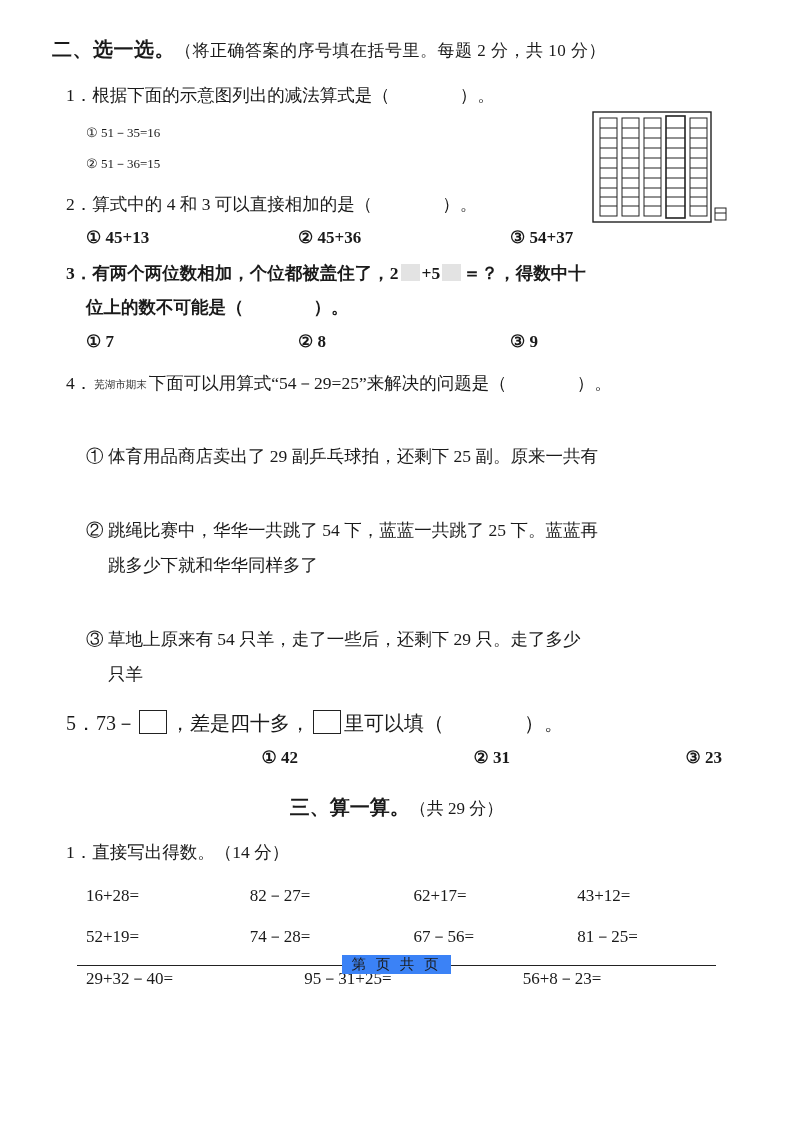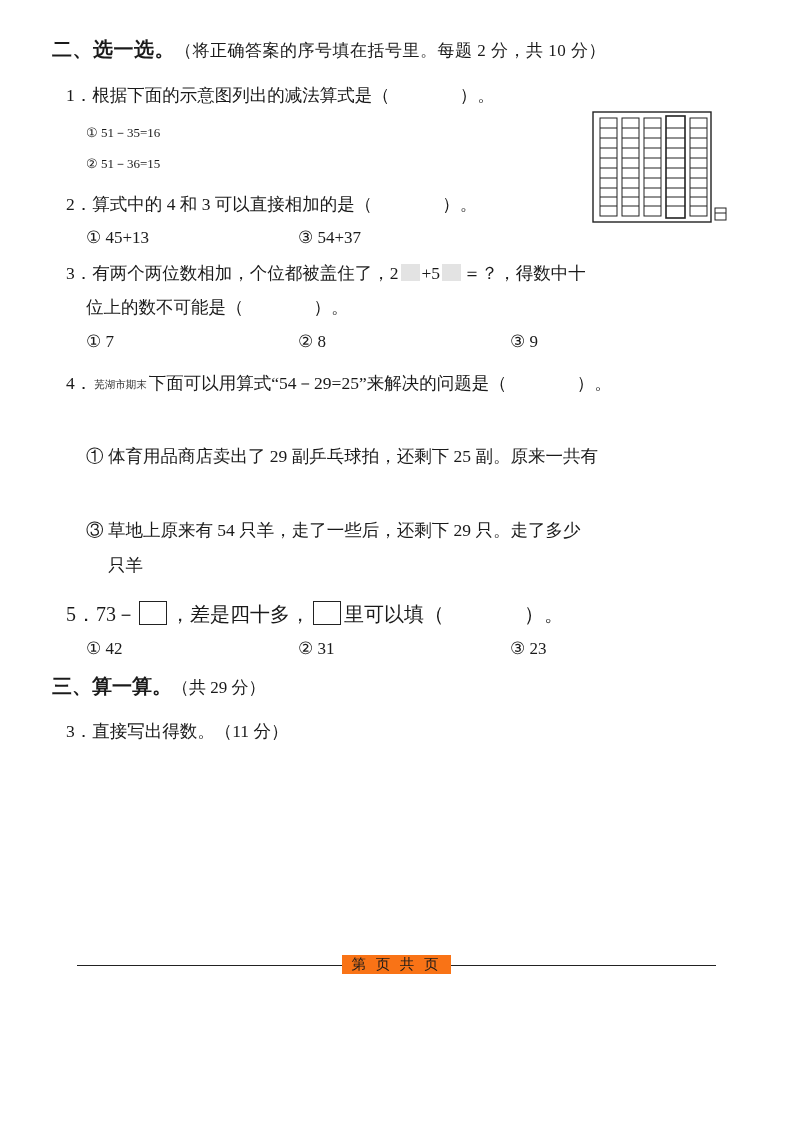--- a/index.html
+++ b/index.html
@@ -34,21 +34,22 @@
     margin: 6px 0 14px 0;
     line-height: 1.5;
   }
   .section-head .note {
     font-weight: normal;
     font-size: 17px;
   }
   .section-head-2 {
     font-size: 20px;
     font-weight: bold;
-    margin: 14px 0 14px 0;
+    margin: 26px 0 14px 0;
+    text-align: center;
   }
   .section-head-2 .note {
     font-weight: normal;
     font-size: 17px;
   }
 
   .q {
     font-size: 17.5px;
     line-height: 1.95;
     margin: 0 0 6px 0;
@@ -62,20 +63,21 @@
     padding-left: 34px;
   }
   .opts {
     display: flex;
     padding-left: 34px;
     font-size: 17px;
     margin: 2px 0 8px 0;
   }
   .opts .opt {
     width: 212px;
+    font-weight: bold;
   }
   .opt-stack {
     padding-left: 34px;
     font-size: 13px;
     line-height: 2.35;
   }
   .sub-opt {
     padding-left: 34px;
     font-size: 17.5px;
     line-height: 2.0;
@@ -151,21 +153,21 @@
   }
   .footer-rule {
     width: 690px;
     margin: 0 auto;
     position: relative;
   }
   .footer-text {
     font-size: 14.5px;
     letter-spacing: 3px;
     display: inline-block;
-    background: #f97316;
+    background: #3b82f6;
     padding: 0 10px;
     position: relative;
     top: 0;
   }
   .hr-left, .hr-right {
     display: inline-block;
     width: 265px;
     border-top: 1px solid #222;
     vertical-align: middle;
   }
@@ -187,61 +189,85 @@
     <div class="opt-stack">
       <div>① 51－35=16</div>
       <div>② 51－36=15</div>
     </div>
 
     <div class="q" style="margin-top:8px;">
       <span class="q-text">2．算式中的 4 和 3 可以直接相加的是（　　　　）。</span>
     </div>
     <div class="opts">
       <div class="opt">① 45+13</div>
+      <div class="opt">② 45+36</div>
       <div class="opt">③ 54+37</div>
     </div>
 
-    <div class="q" style="margin-top:0;">
+    <div class="q" style="margin-top:0;font-weight:bold;">
       <span>3．有两个两位数相加，个位都被盖住了，2</span><span class="grey-box"></span><span>+5</span><span class="grey-box"></span><span>＝？，得数中十</span>
       <span class="q-text indent" style="padding-left:20px;">位上的数不可能是（　　　　）。</span>
     </div>
     <div class="opts">
       <div class="opt">① 7</div>
       <div class="opt">② 8</div>
       <div class="opt">③ 9</div>
     </div>
 
     <div class="q" style="margin-top:14px;">
       <span>4．</span><span class="tag">芜湖市期末</span><span>下面可以用算式“54－29=25”来解决的问题是（　　　　）。</span>
     </div>
     <div class="sub-opt">
       <span>① 体育用品商店卖出了 29 副乒乓球拍，还剩下 25 副。原来一共有</span>
     </div>
     <div class="sub-opt">
+      <span>② 跳绳比赛中，华华一共跳了 54 下，蓝蓝一共跳了 25 下。蓝蓝再</span>
+      <span class="cont">跳多少下就和华华同样多了</span>
+    </div>
+    <div class="sub-opt">
       <span>③ 草地上原来有 54 只羊，走了一些后，还剩下 29 只。走了多少</span>
       <span class="cont">只羊</span>
     </div>
 
     <div class="q" style="margin-top:12px; font-size:20px;">
       <span>5．73－</span><span class="blank-box"></span><span>，差是四十多，</span><span class="blank-box"></span><span>里可以填（　　　　）。</span>
     </div>
-    <div class="opts" style="margin-top:-2px;">
+    <div class="opts" style="margin-top:-2px;text-align:right;">
       <div class="opt">① 42</div>
       <div class="opt">② 31</div>
       <div class="opt">③ 23</div>
     </div>
 
     <div class="section-head-2">
       <span>三、算一算。</span><span class="note">（共 29 分）</span>
     </div>
 
     <div class="q">
-      <span class="q-text">3．直接写出得数。（11 分）</span>
-    </div>
-
+      <span class="q-text">1．直接写出得数。（14 分）</span>
+    </div>
+
+    <div class="calc-block">
+      <div class="calc-row">
+        <div class="cell">16+28=</div>
+        <div class="cell">82－27=</div>
+        <div class="cell">62+17=</div>
+        <div class="cell">43+12=</div>
+      </div>
+      <div class="calc-row">
+        <div class="cell">52+19=</div>
+        <div class="cell">74－28=</div>
+        <div class="cell">67－56=</div>
+        <div class="cell">81－25=</div>
+      </div>
+      <div class="calc-row wide">
+        <div class="cell">29+32－40=</div>
+        <div class="cell">95－31+25=</div>
+        <div class="cell">56+8－23=</div>
+      </div>
+    </div>
 
   </div>
 
   <div class="illus">
     <svg viewBox="0 0 150 128" width="150" height="128" xmlns="http://www.w3.org/2000/svg">
 
       <rect x="2" y="4" width="118" height="110" fill="none" stroke="#222" stroke-width="1.4"></rect>
 
       <g stroke="#222" stroke-width="1" fill="none">
         <rect x="9" y="10" width="17" height="98"></rect>

